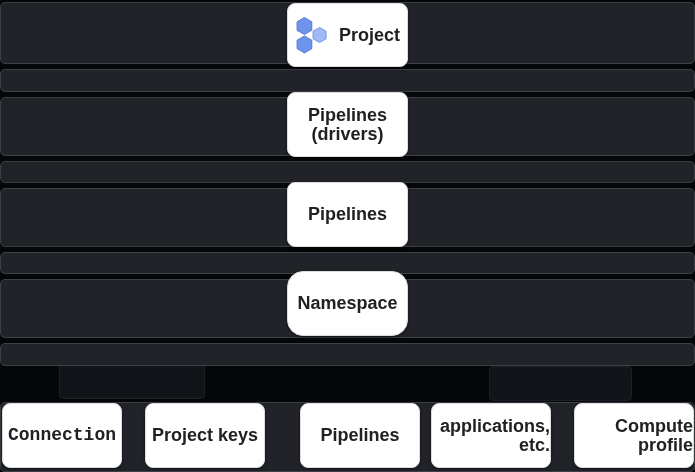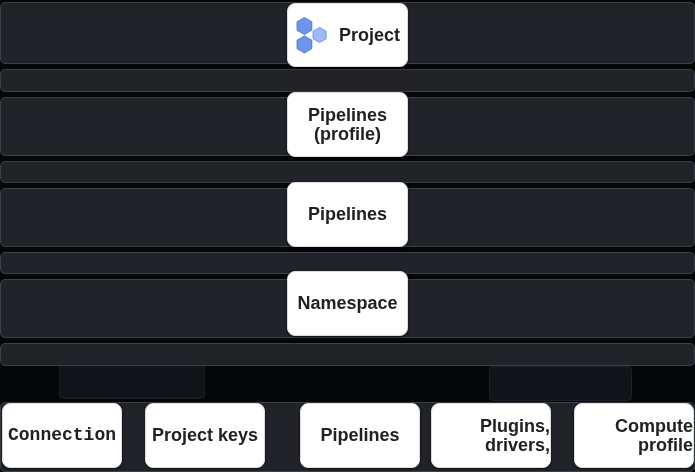--- a/index.html
+++ b/index.html
@@ -70,21 +70,21 @@
     font-weight: bold;
     font-size: 18px;
     line-height: 19px;
     color: var(--node-text);
     box-shadow: 0 1px 3px rgba(0,0,0,0.55);
   }
   .level-node { left: 287px; width: 121px; }
   .node-project   { top: 3px;   height: 64px; gap: 10px; }
   .node-location  { top: 92px;  height: 65px; flex-direction: column; }
   .node-instance  { top: 182px; height: 65px; }
-  .node-namespace { top: 271px; height: 65px; }
+  .node-namespace { top: 271px; height: 65px; border-radius: 16px; }
 
   .child-node { top: 403px; width: 120px; height: 65px; flex-direction: column; }
   .child-0 { left: 2px; font-family: Liberation Mono, monospace; }
   .child-1 { left: 145px; }
   .child-2 { left: 300px; }
   .child-3 { left: 431px; }
   .child-4 { left: 574px; }
 
   .hex-icon { display: block; flex: 0 0 auto; }
   .hex-main  { fill: var(--icon-blue);       stroke: var(--icon-blue-dark);  stroke-width: 1; }
@@ -111,21 +111,21 @@
     <svg class="hex-icon" width="34" height="40" viewBox="0 0 36 41" aria-hidden="true">
       <polygon class="hex-main" points="10,2 17.8,6.5 17.8,15.5 10,20 2.2,15.5 2.2,6.5"></polygon>
       <polygon class="hex-light" points="26,12.5 32.9,16.5 32.9,24.5 26,28.5 19.1,24.5 19.1,16.5"></polygon>
       <polygon class="hex-main" points="10,21.5 17.8,26 17.8,35 10,39.5 2.2,35 2.2,26"></polygon>
     </svg>
     <span>Project</span>
   </div>
 
   <div class="node level-node node-location">
     <span>Pipelines</span>
-    <span>(profile)</span>
+    <span>(drivers)</span>
   </div>
 
   <div class="node level-node node-instance">
     <span>Pipelines</span>
   </div>
 
   <div class="node level-node node-namespace">
     <span>Namespace</span>
   </div>
 
@@ -135,20 +135,20 @@
 
   <div class="node child-node child-1">
     <span>Project keys</span>
   </div>
 
   <div class="node child-node child-2">
     <span>Pipelines</span>
   </div>
 
   <div class="node child-node child-3">
-    <span>Plugins, drivers,</span>
+    <span>applications, etc.</span>
   </div>
 
   <div class="node child-node child-4">
     <span>Compute profile</span>
   </div>
 
 </div>
 
 </body></html>

